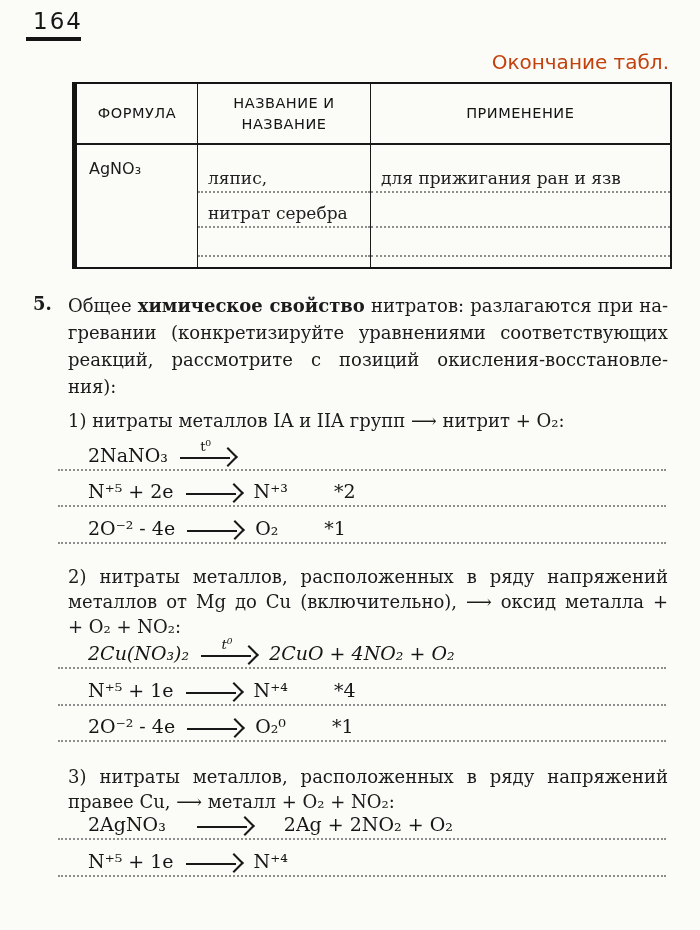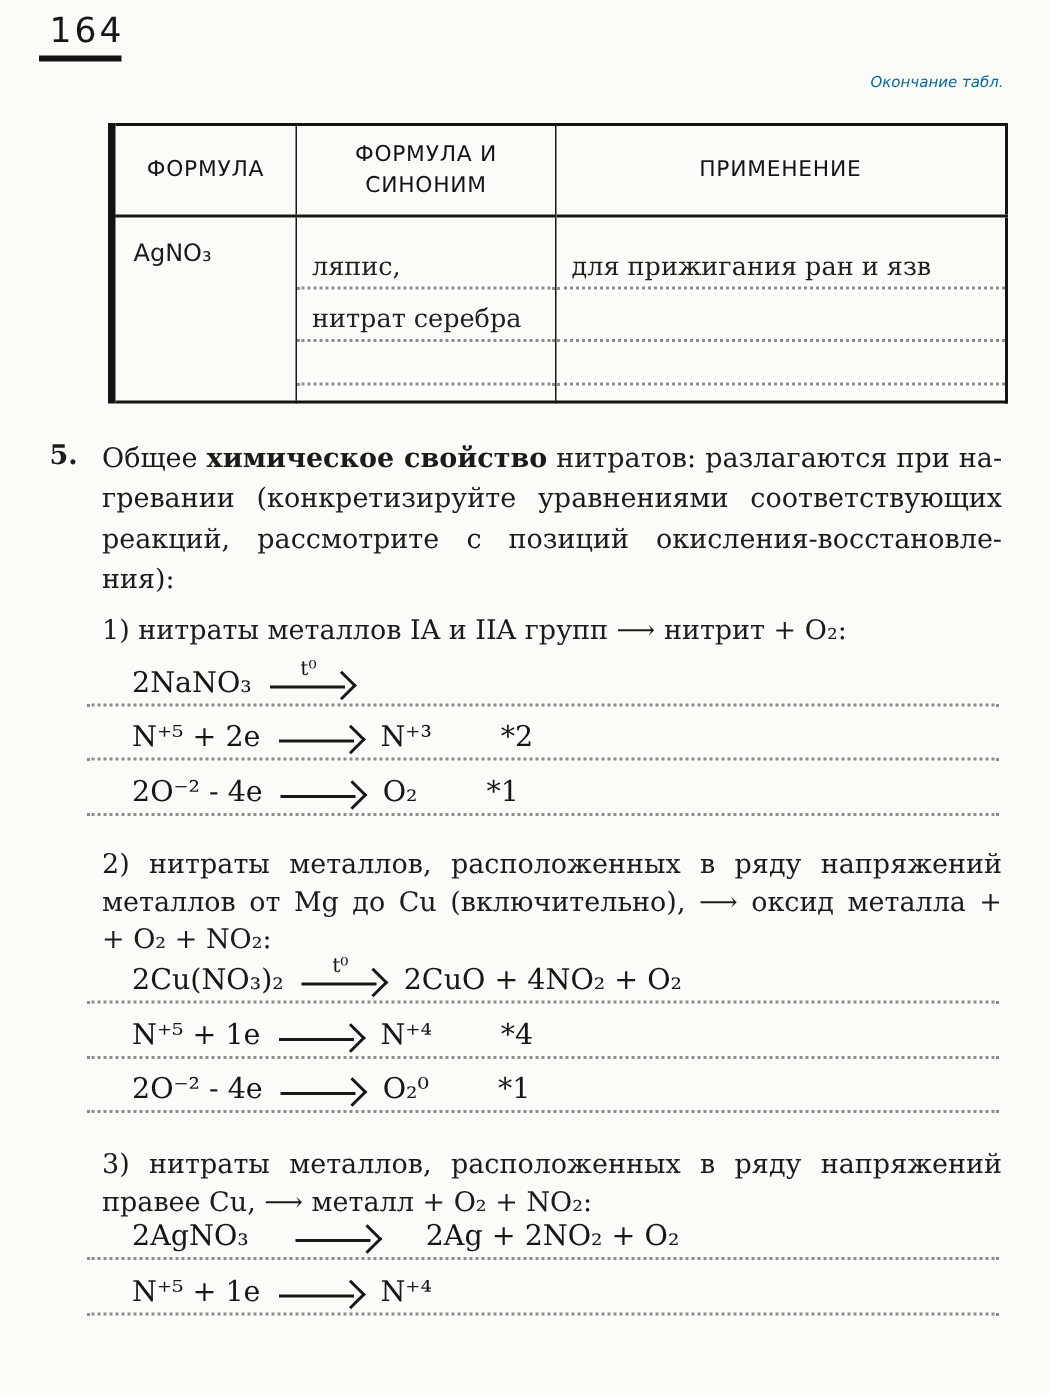--- a/index.html
+++ b/index.html
@@ -18,21 +18,21 @@
     font-family:"DejaVu Sans", sans-serif;
     font-size:23px; letter-spacing:2px; color:#161616;
   }
   .pagenum-bar {
     position:absolute; left:26px; top:37px;
     width:55px; height:4px; background:#141414;
   }
   .cont-note {
     position:absolute; top:50px; right:31px;
     font-family:"DejaVu Sans", sans-serif;
-    font-style:italic; font-size:10px; color:#0369a1;
+    font-size:20px; color:#c2410c;
   }
 
   
   table.ref {
     position:absolute; left:72px; top:82px;
     width:596px; border-collapse:collapse;
     border:2.5px solid #141414; border-left-width:5.5px;
     table-layout:fixed;
   }
   table.ref th, table.ref td { border:1.5px solid #191919; }
@@ -87,21 +87,21 @@
     height:36px;
     border-bottom:2px dotted #8d8d8d;
     display:flex; align-items:flex-end;
     padding:0 0 3px 30px;
     font-size:19px; color:#161616;
     white-space:pre;
   }
   .case1 .eq-row:nth-child(1){ height:38px; }
   .case1 .eq-row:nth-child(2){ height:36px; }
   .case1 .eq-row:nth-child(3){ height:37px; }
-  .case2 .eq-row:nth-child(1){ height:30px; }
+  .case2 .eq-row:nth-child(1){ height:30px;font-style:italic; }
   .case2 .eq-row:nth-child(2){ height:37px; }
   .case2 .eq-row:nth-child(3){ height:36px; }
   .case3 .eq-row:nth-child(1){ height:26px;gap:19px; }
   .case3 .eq-row:nth-child(2){ height:37px; }
   .case3 .eq-row:nth-child(3){ height:38px; }
 
   .eq-arrow {
     position:relative; display:inline-block; flex:none;
     width:56px; height:16px; margin:0 12px 1px 12px;
   }
@@ -136,21 +136,21 @@
 
   <table class="ref">
     <colgroup>
         <col style="width:123px">
         <col style="width:173px">
         <col style="width:300px">
       </colgroup>
     <thead>
       <tr>
         <th>ФОРМУЛА</th>
-        <th>ФОРМУЛА И СИНОНИМ</th>
+        <th>НАЗВАНИЕ И НАЗВАНИЕ</th>
         <th>ПРИМЕНЕНИЕ</th>
       </tr>
     </thead>
     <tbody>
       <tr>
         <td>
           <div class="cell-formula">AgNO₃</div>
         </td>
         <td class="cell-lines" id="names-cell">
             <div class="fill-line">

